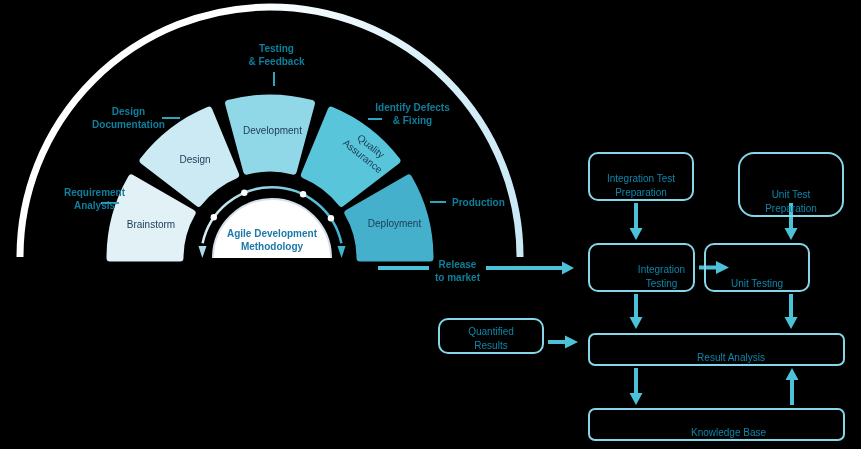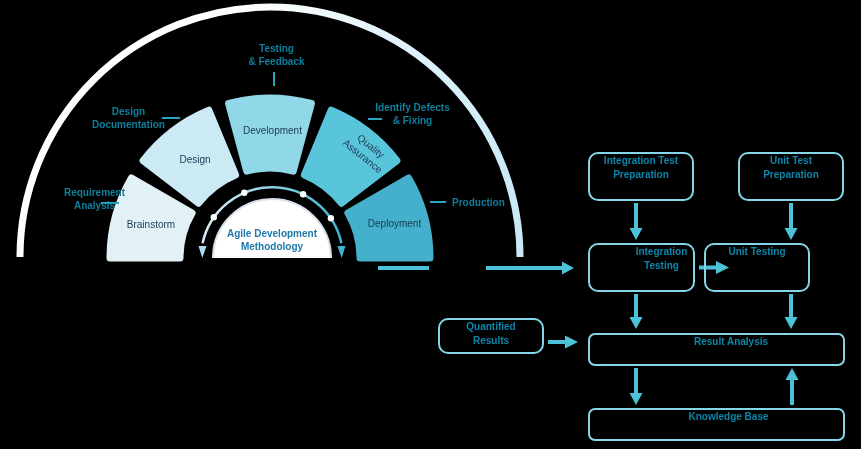--- a/index.html
+++ b/index.html
@@ -9,22 +9,22 @@
   .abs{position:absolute;}
   .outer-label{color:#0e7f9d;font-size:10px;font-weight:bold;line-height:1.3;text-align:center;}
   .outer-label span{display:block;}
   .seg-label{color:#1b3a52;font-size:10px;font-weight:500;line-height:1.25;text-align:center;}
   .seg-label span{display:block;}
   .center-label{color:#1d79a8;font-size:10px;font-weight:bold;line-height:1.3;text-align:center;}
   .center-label span{display:block;}
   .release-label{color:#0f7f99;font-size:10px;font-weight:bold;line-height:1.3;text-align:center;}
   .release-label span{display:block;}
   .fc-box{position:absolute;border:2px solid #84d6e8;border-radius:10px;background:transparent;
-          display:flex;align-items:flex-start;justify-content:center;box-sizing:border-box;
-          color:#0c86aa;font-size:10px;font-weight:bold;line-height:1.35;text-align:center;}
+          display:flex;align-items:flex-end;justify-content:center;box-sizing:border-box;
+          color:#0c86aa;font-size:10px;font-weight:normal;line-height:1.35;text-align:center;}
   .fc-box span{display:block;}
   .fc-box.wide{border-radius:7px;}
 </style>
 </head>
 <body>
 
 <div class="stage">
 
   <svg width="861" height="449" viewBox="0 0 861 449">
     <defs>
@@ -113,28 +113,32 @@
     <span>Quality</span>
     <span>Assurance</span>
   </div>
   <div class="abs seg-label" style="left:347px;top:218px;width:95px;">Deployment</div>
 
   <div class="abs center-label" style="left:210px;top:227px;width:124px;">
     <span>Agile Development</span>
     <span>Methodology</span>
   </div>
 
+  <div class="abs release-label" style="left:410px;top:258px;width:95px;">
+    <span>Release</span>
+    <span>to market</span>
+  </div>
 
   <div class="fc-box" style="left:588px;top:152px;width:106px;height:49px;">
     <div>
       <span>Integration Test</span>
       <span>Preparation</span>
     </div>
   </div>
-  <div class="fc-box" style="left:738px;top:152px;width:106px;height:49px;">
+  <div class="fc-box" style="left:738px;top:152px;width:106px;height:65px;border-radius:16px;">
     <div>
       <span>Unit Test</span>
       <span>Preparation</span>
     </div>
   </div>
   <div class="fc-box" style="left:588px;top:243px;width:107px;height:49px;padding-left:40px;">
     <div>
       <span>Integration</span>
       <span>Testing</span>
     </div>

